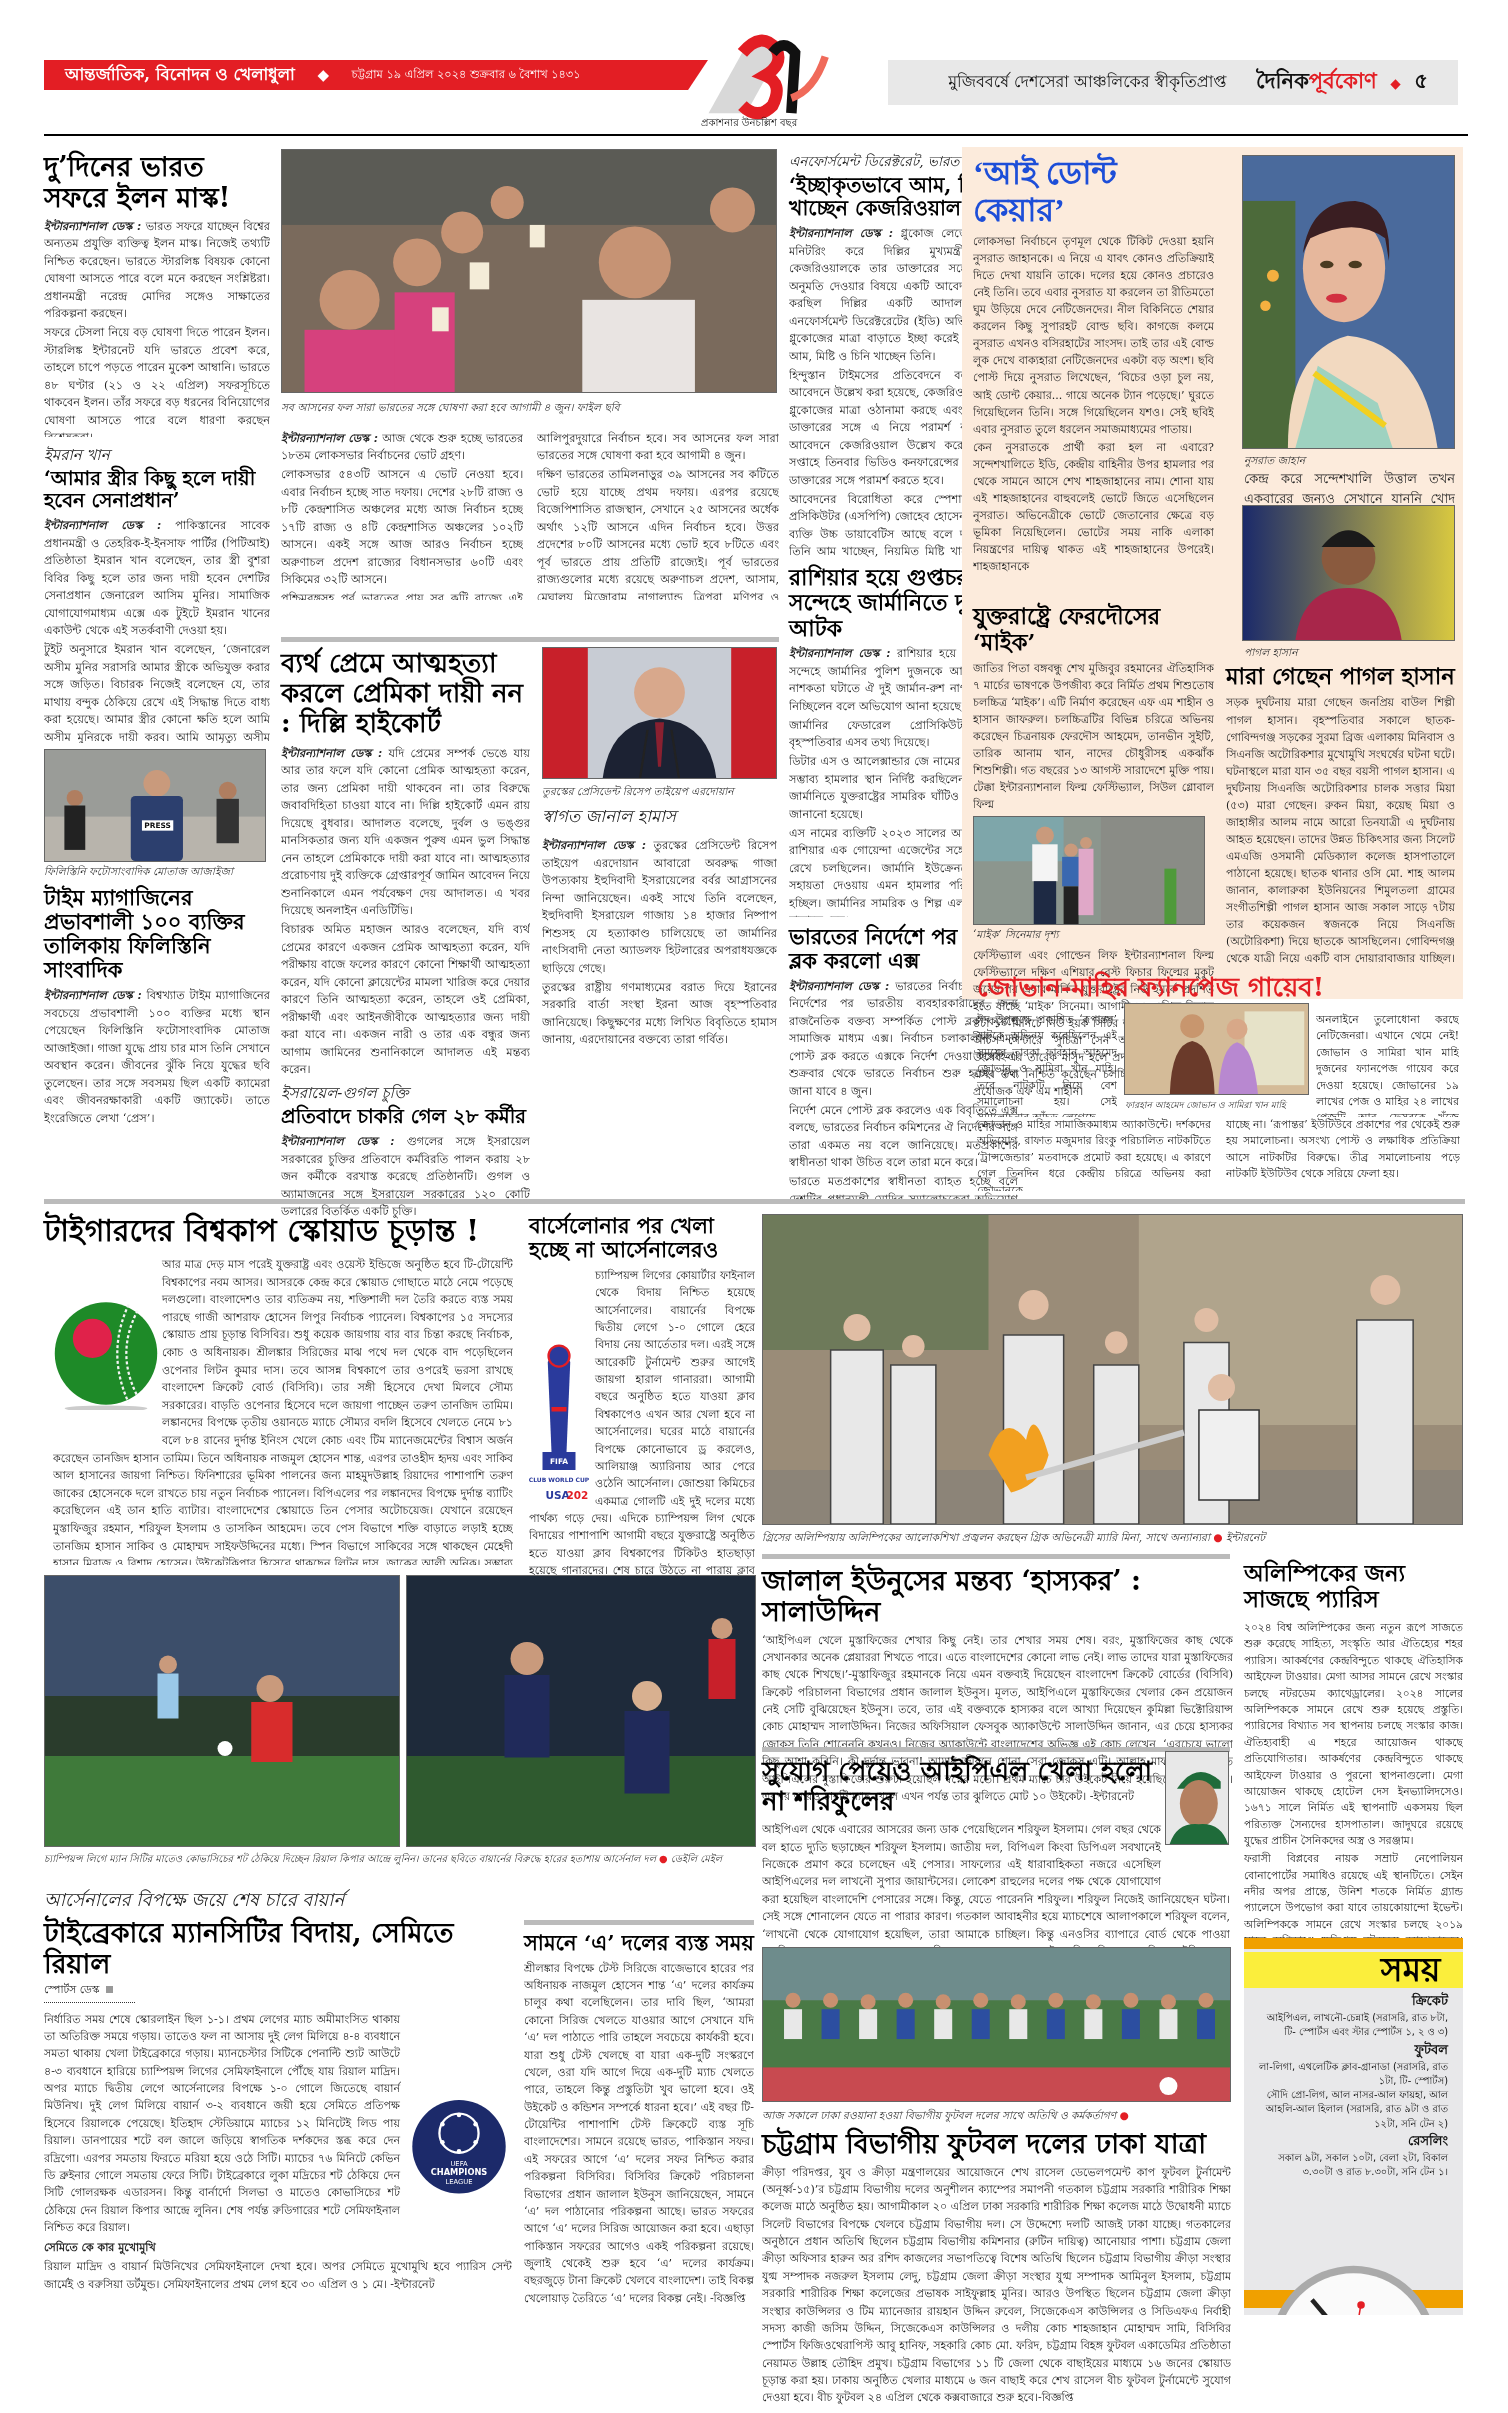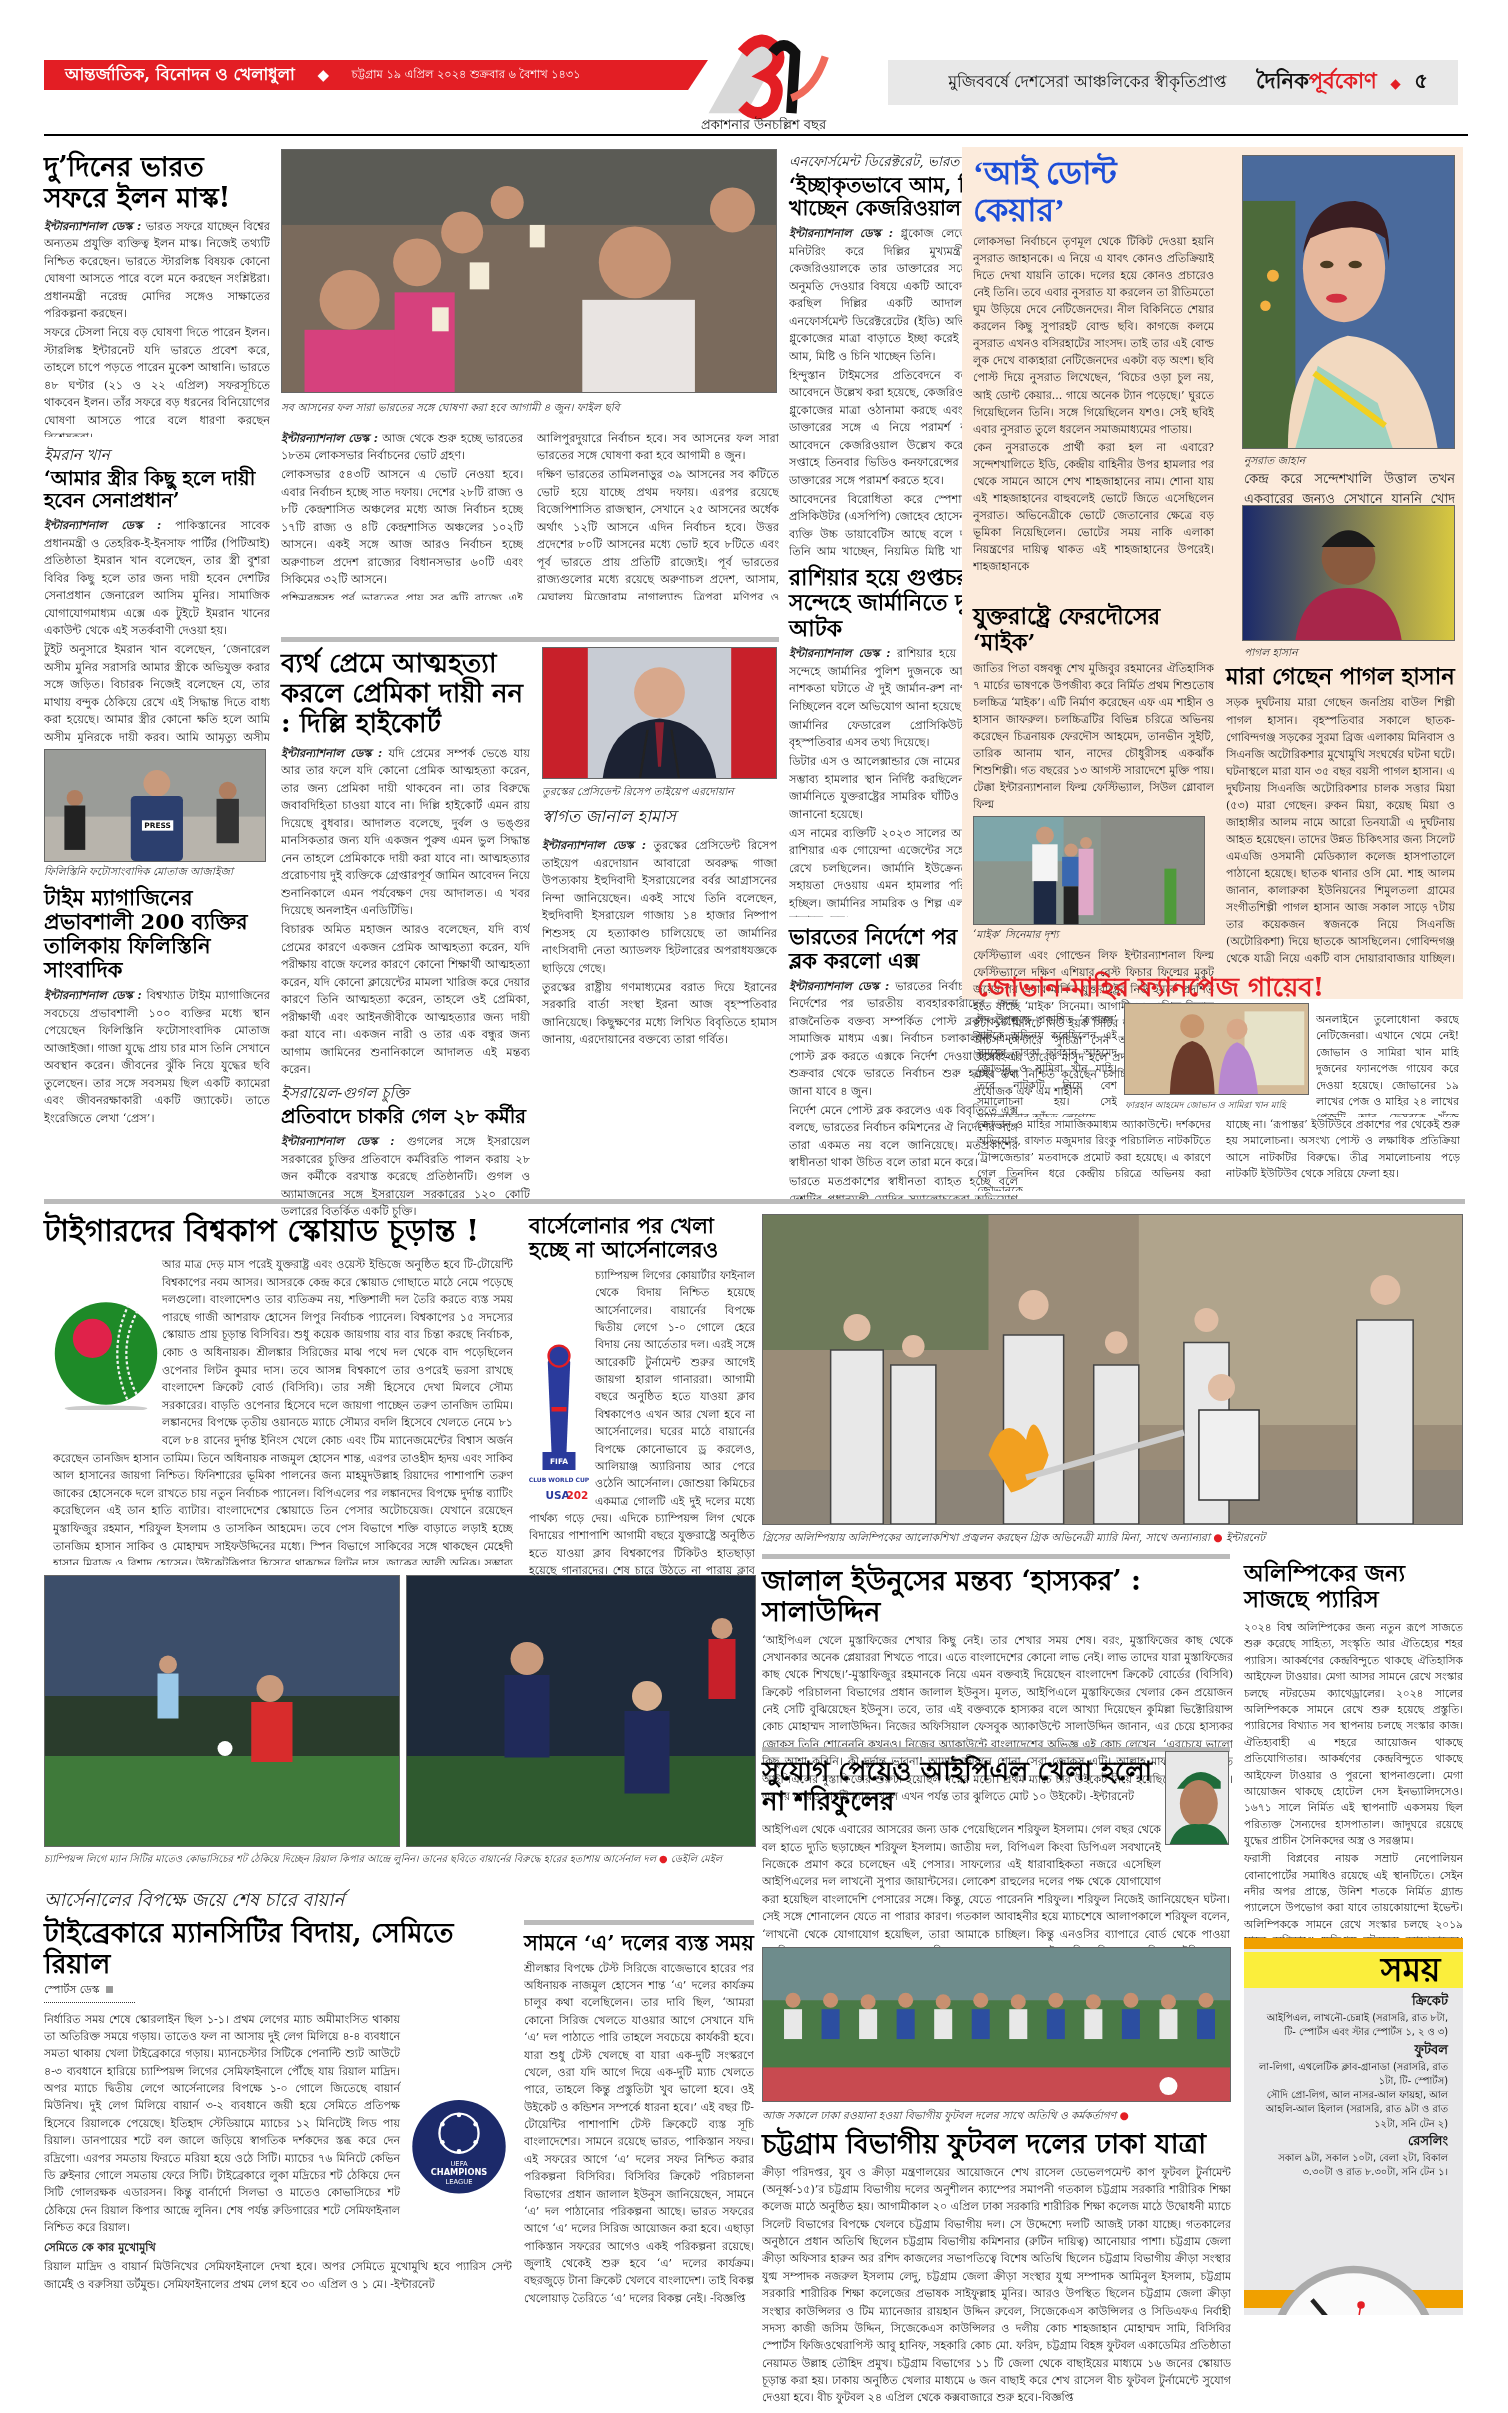--- a/index.html
+++ b/index.html
@@ -21,21 +21,21 @@
   #hdr-red .sec { font-family: "DejaVu Serif", serif; font-size: 16.6px; font-weight: bold; }
   #hdr-red .diamond { margin: 0 22.6px; font-size: 15px; }
   #hdr-red .date { font-size: 11.3px; }
   #hdr-gray { left: 888px; top: 60px; width: 570px; height: 45px; background: #e8e8e8; display:flex; align-items:center; justify-content:flex-end; padding-right: 30px; }
   #hdr-gray .tag { font-family: "DejaVu Serif", serif; font-size: 16px; margin-right: 13.6px; }
   #hdr-gray .brand1 { font-family: "DejaVu Serif", serif; font-size: 21px; font-weight: bold; margin-left: 16px; }
   #hdr-gray .brand2 { font-family: "DejaVu Serif", serif; font-size: 21px; font-weight: bold; color: #e31e24; }
   #hdr-gray .dia { color:#e31e24; margin: 0 13.6px; font-size: 13.6px; }
   #hdr-gray .pg { font-size: 21px; font-weight: bold; }
   #logo { left: 701px; top: 30px; width: 128px; height: 106px; }
-  #logo-sub { left: 701px; top: 115px; font-size: 13px; font-family: "DejaVu Serif", serif; }
+  #logo-sub { left: 701px; top: 115px; font-size: 10px; font-family: "DejaVu Serif", serif; }
   #hdr-line { left: 44px; top: 134px; width: 1424px; height: 2.3px; background: #000; }
 
   .ph-bg { width:100%; height:100%; }
 </style>
 </head>
 <body>
 
 <div id="hdr-red" class="abs">
   <span class="sec">আন্তর্জাতিক, বিনোদন ও খেলাধুলা</span>
   <span class="diamond">◆</span>
@@ -80,21 +80,21 @@
       <rect x="115" y="62" width="70" height="88" rx="6" fill="#2c3f6e"></rect>
       <rect x="130" y="95" width="42" height="14" fill="#fff"></rect>
       <text x="151" y="106" font-size="10" text-anchor="middle" font-family="DejaVu Sans" font-weight="bold" fill="#111">PRESS</text>
       <circle cx="245" cy="55" r="12" fill="#b07e60"></circle>
         <rect x="230" y="66" width="30" height="60" fill="#333"></rect>
       <circle cx="40" cy="65" r="11" fill="#b07e60"></circle>
         <rect x="26" y="75" width="28" height="60" fill="#222"></rect>
     </svg>
   </div>
   <div class="caption" style="margin-top:2.3px;">ফিলিস্তিনি ফটোসাংবাদিক মোতাজ আজাইজা</div>
-  <h2 class="hl" style="font-size:21px;margin-top:4.5px;">টাইম ম্যাগাজিনের প্রভাবশালী 200 ব্যক্তির তালিকায় ফিলিস্তিনি সাংবাদিক</h2>
+  <h2 class="hl" style="font-size:21px;margin-top:4.5px;">টাইম ম্যাগাজিনের প্রভাবশালী ১০০ ব্যক্তির তালিকায় ফিলিস্তিনি সাংবাদিক</h2>
   <div class="body-text" style="margin-top:4.5px;height:151px;">
     <p><span class="dateline">ইন্টারন্যাশনাল ডেস্ক :</span> <span>বিশ্বখ্যাত টাইম ম্যাগাজিনের সবচেয়ে প্রভাবশালী ১০০ ব্যক্তির মধ্যে স্থান পেয়েছেন ফিলিস্তিনি ফটোসাংবাদিক মোতাজ আজাইজা। গাজা যুদ্ধে প্রায় চার মাস তিনি সেখানে অবস্থান করেন। জীবনের ঝুঁকি নিয়ে যুদ্ধের ছবি তুলেছেন। তার সঙ্গে সবসময় ছিল একটি ক্যামেরা এবং জীবনরক্ষাকারী একটি জ্যাকেট। তাতে ইংরেজিতে লেখা ‘প্রেস’।</span></p>
   </div>
 </div>
 
 <div class="abs photo" style="left:281px;top:149px;width:496px;height:244px;">
   <svg class="ph-bg" viewBox="0 0 658 323" preserveAspectRatio="none">
     <rect width="658" height="323" fill="#7a6a5c"></rect>
     <rect x="0" y="0" width="658" height="100" fill="#5b5b55"></rect>
     <g fill="#c69374">

